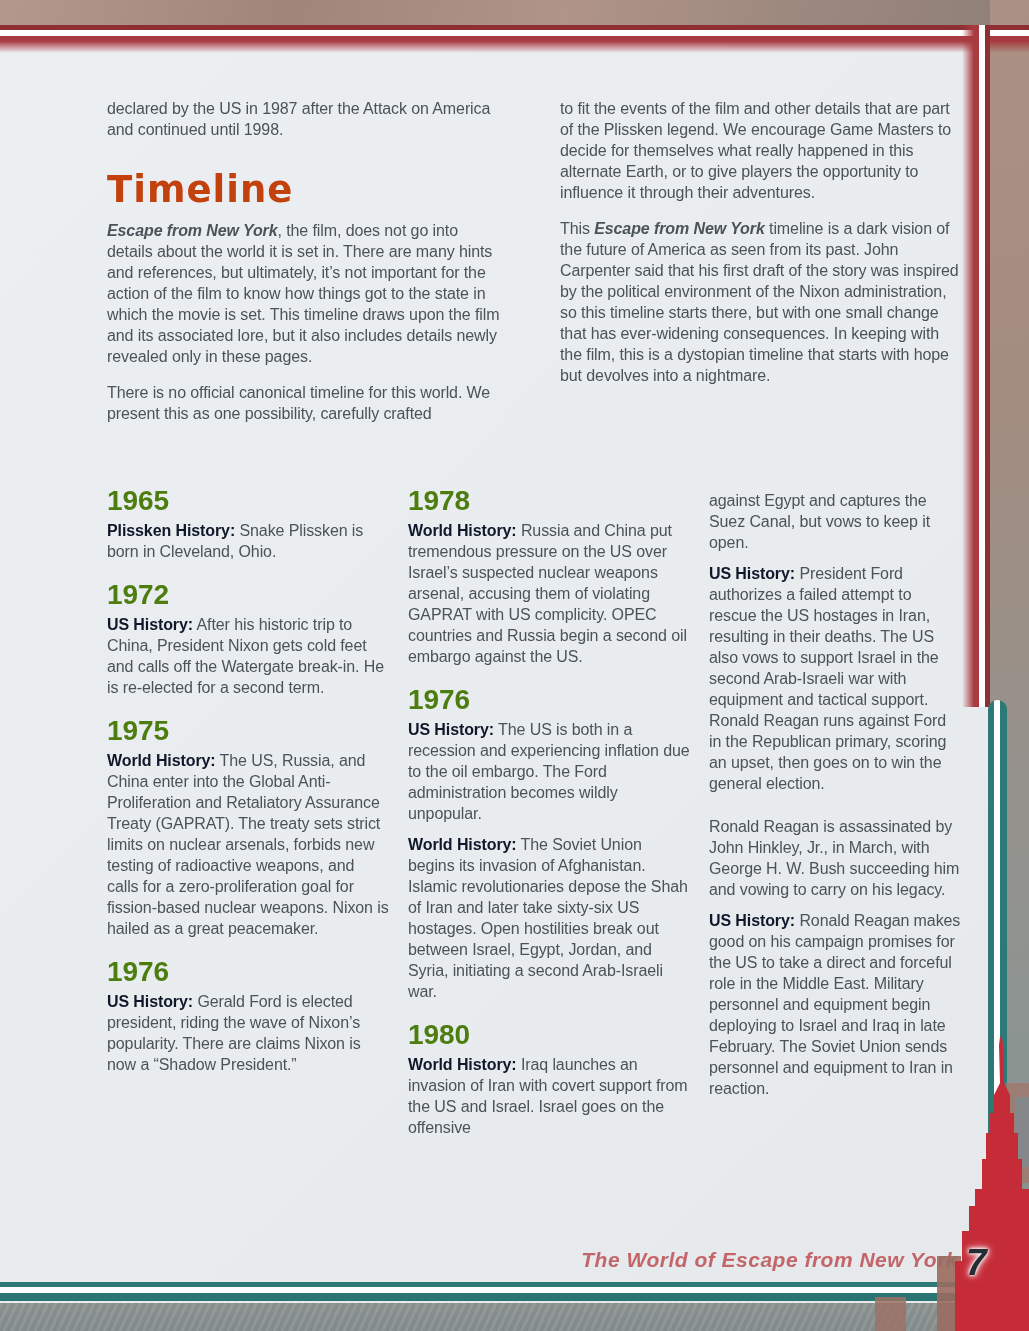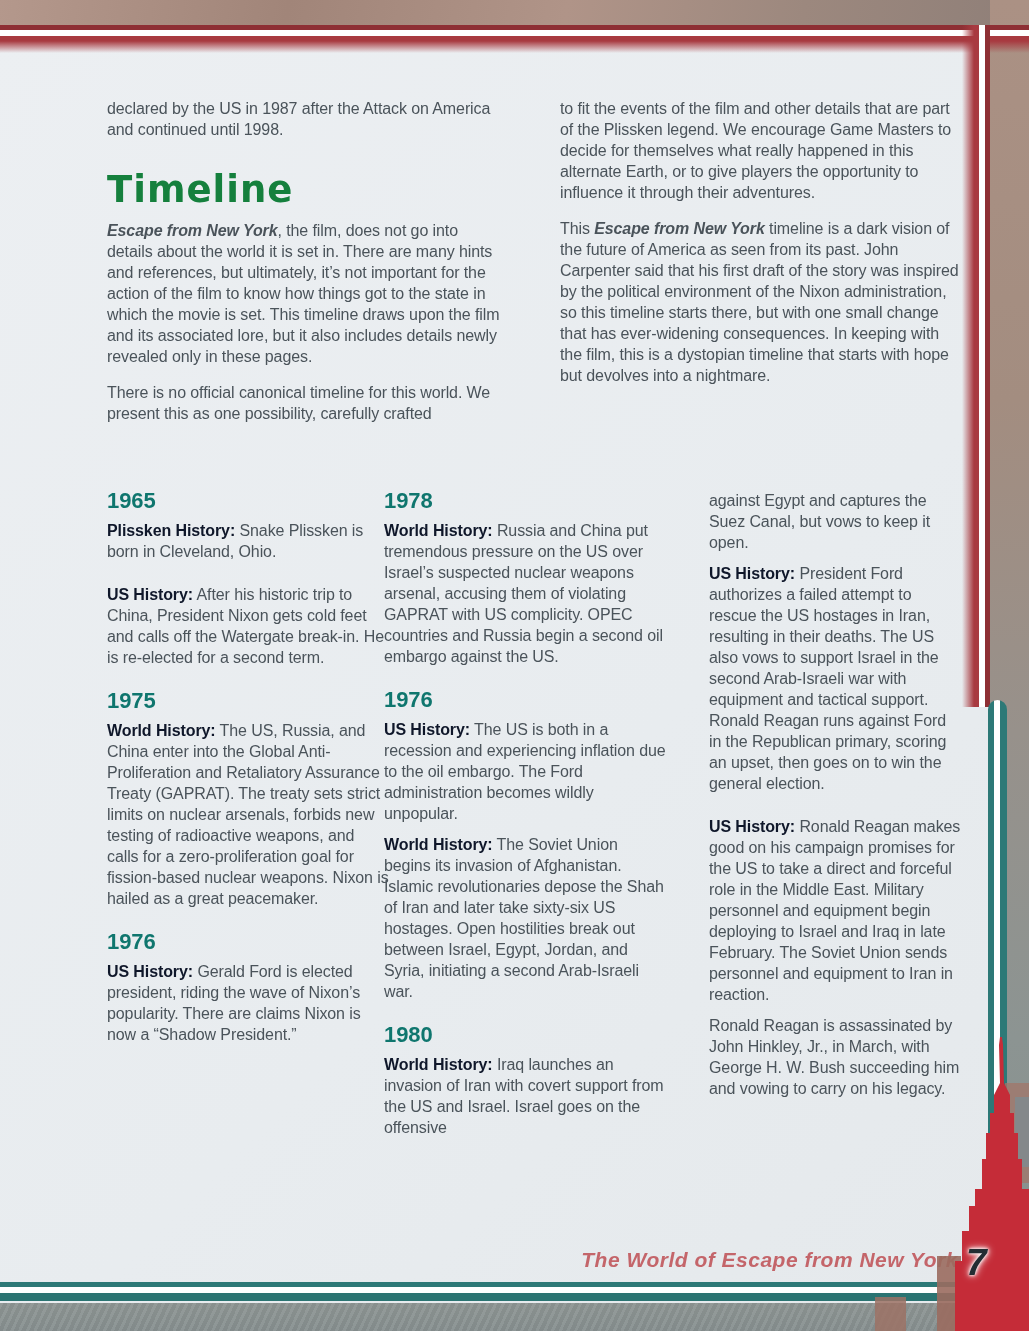--- a/index.html
+++ b/index.html
@@ -47,31 +47,31 @@
     background:linear-gradient(to right,#2d7977 0,#2d7977 6px,#ffffff 6px,#ffffff 12px,#2d7977 12px,#2d7977 19px);
   }
   
   .body-text{font-size:16px;line-height:21px;color:#4a535a;letter-spacing:-0.1px;}
   .col-top{position:absolute;top:91px;z-index:4;}
   .col-left-top{left:107px;width:400px;}
   .col-right-top{left:560px;width:400px;}
   .col-top p{margin:7px 0 15px 0;}
   h1.timeline-title{
     margin:30px 0 10px 0;font-size:37px;line-height:40px;font-weight:700;
-    color:#15803d;letter-spacing:1px;font-family:"DejaVu Sans","Liberation Sans",sans-serif;
+    color:#c2410c;letter-spacing:1px;font-family:"DejaVu Sans","Liberation Sans",sans-serif;
   }
   .em-title{font-style:italic;font-weight:700;text-align:right;}
   
   .tl-col{position:absolute;top:490px;z-index:4;}
   .tl-col-1{left:107px;width:283px;}
-  .tl-col-2{left:384px;width:283px;}
+  .tl-col-2{left:408px;width:283px;}
   .tl-col-3{left:709px;width:252px;}
   .tl-block{margin-bottom:22px;}
   .tl-year{
-    margin:0 0 8px 0;font-size:22px;line-height:22px;font-weight:700;color:#0f766e;
+    margin:0 0 8px 0;font-size:28px;line-height:22px;font-weight:700;color:#4d7c0f;
   }
   .tl-block p{margin:0 0 10px 0;}
   .tl-block p:last-child{margin-bottom:0;}
   .tl-label{font-weight:700;color:#0f172a;}
   
   .footer-title{
     position:absolute;left:107px;top:1248px;width:851px;z-index:4;
     text-align:right;font-size:21px;font-weight:700;font-style:italic;
     color:#c4656a;letter-spacing:.5px;
   }
@@ -105,20 +105,21 @@
   <p><span>to fit the events of the film and other details that are part of the Plissken legend. We encourage Game Masters to decide for themselves what really happened in this alternate Earth, or to give players the opportunity to influence it through their adventures.</span></p>
   <p><span>This </span><span class="em-title">Escape from New York</span><span> timeline is a dark vision of the future of America as seen from its past. John Carpenter said that his first draft of the story was inspired by the political environment of the Nixon administration, so this timeline starts there, but with one small change that has ever-widening consequences. In keeping with the film, this is a dystopian timeline that starts with hope but devolves into a nightmare.</span></p>
 </div>
 
 <div class="tl-col tl-col-1 body-text">
   <div class="tl-block">
     <h3 class="tl-year">1965</h3>
     <p><span class="tl-label">Plissken History:</span><span> Snake Plissken is born in Cleveland, Ohio.</span></p>
   </div>
   <div class="tl-block">
+    <h3 class="tl-year">1972</h3>
     <p><span class="tl-label">US History:</span><span> After his historic trip to China, President Nixon gets cold feet and calls off the Watergate break-in. He is re-elected for a second term.</span></p>
   </div>
   <div class="tl-block">
     <h3 class="tl-year">1975</h3>
     <p><span class="tl-label">World History:</span><span> The US, Russia, and China enter into the Global Anti-Proliferation and Retaliatory Assurance Treaty (GAPRAT). The treaty sets strict limits on nuclear arsenals, forbids new testing of radioactive weapons, and calls for a zero-proliferation goal for fission-based nuclear weapons. Nixon is hailed as a great peacemaker.</span></p>
   </div>
   <div class="tl-block">
     <h3 class="tl-year">1976</h3>
     <p><span class="tl-label">US History:</span><span> Gerald Ford is elected president, riding the wave of Nixon’s popularity. There are claims Nixon is now a “Shadow President.”</span></p>
   </div>
@@ -139,22 +140,22 @@
     <p><span class="tl-label">World History:</span><span> Iraq launches an invasion of Iran with covert support from the US and Israel. Israel goes on the offensive</span></p>
   </div>
 </div>
 
 <div class="tl-col tl-col-3 body-text">
   <div class="tl-block">
     <p><span>against Egypt and captures the Suez Canal, but vows to keep it open.</span></p>
     <p><span class="tl-label">US History:</span><span> President Ford authorizes a failed attempt to rescue the US hostages in Iran, resulting in their deaths. The US also vows to support Israel in the second Arab-Israeli war with equipment and tactical support. Ronald Reagan runs against Ford in the Republican primary, scoring an upset, then goes on to win the general election.</span></p>
   </div>
   <div class="tl-block">
+    <p><span>Ronald Reagan is assassinated by John Hinkley, Jr., in March, with George H. W. Bush succeeding him and vowing to carry on his legacy.</span></p>
     <p><span class="tl-label">US History:</span><span> Ronald Reagan makes good on his campaign promises for the US to take a direct and forceful role in the Middle East. Military personnel and equipment begin deploying to Israel and Iraq in late February. The Soviet Union sends personnel and equipment to Iran in reaction.</span></p>
-    <p><span>Ronald Reagan is assassinated by John Hinkley, Jr., in March, with George H. W. Bush succeeding him and vowing to carry on his legacy.</span></p>
   </div>
 </div>
 
 <div class="footer-title">The World of Escape from New York</div>
 
 <svg class="building" viewBox="0 0 160 300" xmlns="http://www.w3.org/2000/svg">
   <rect x="6" y="266" width="31" height="34" fill="#9c7265" opacity="0.85"></rect>
   <rect x="68" y="225" width="24" height="75" fill="#9a6b5f" opacity="0.9"></rect>
   <rect x="136" y="52" width="24" height="100" fill="#a1766a" opacity="0.75"></rect>
   <rect x="146" y="66" width="14" height="70" fill="#7e8b90" opacity="0.8"></rect>

